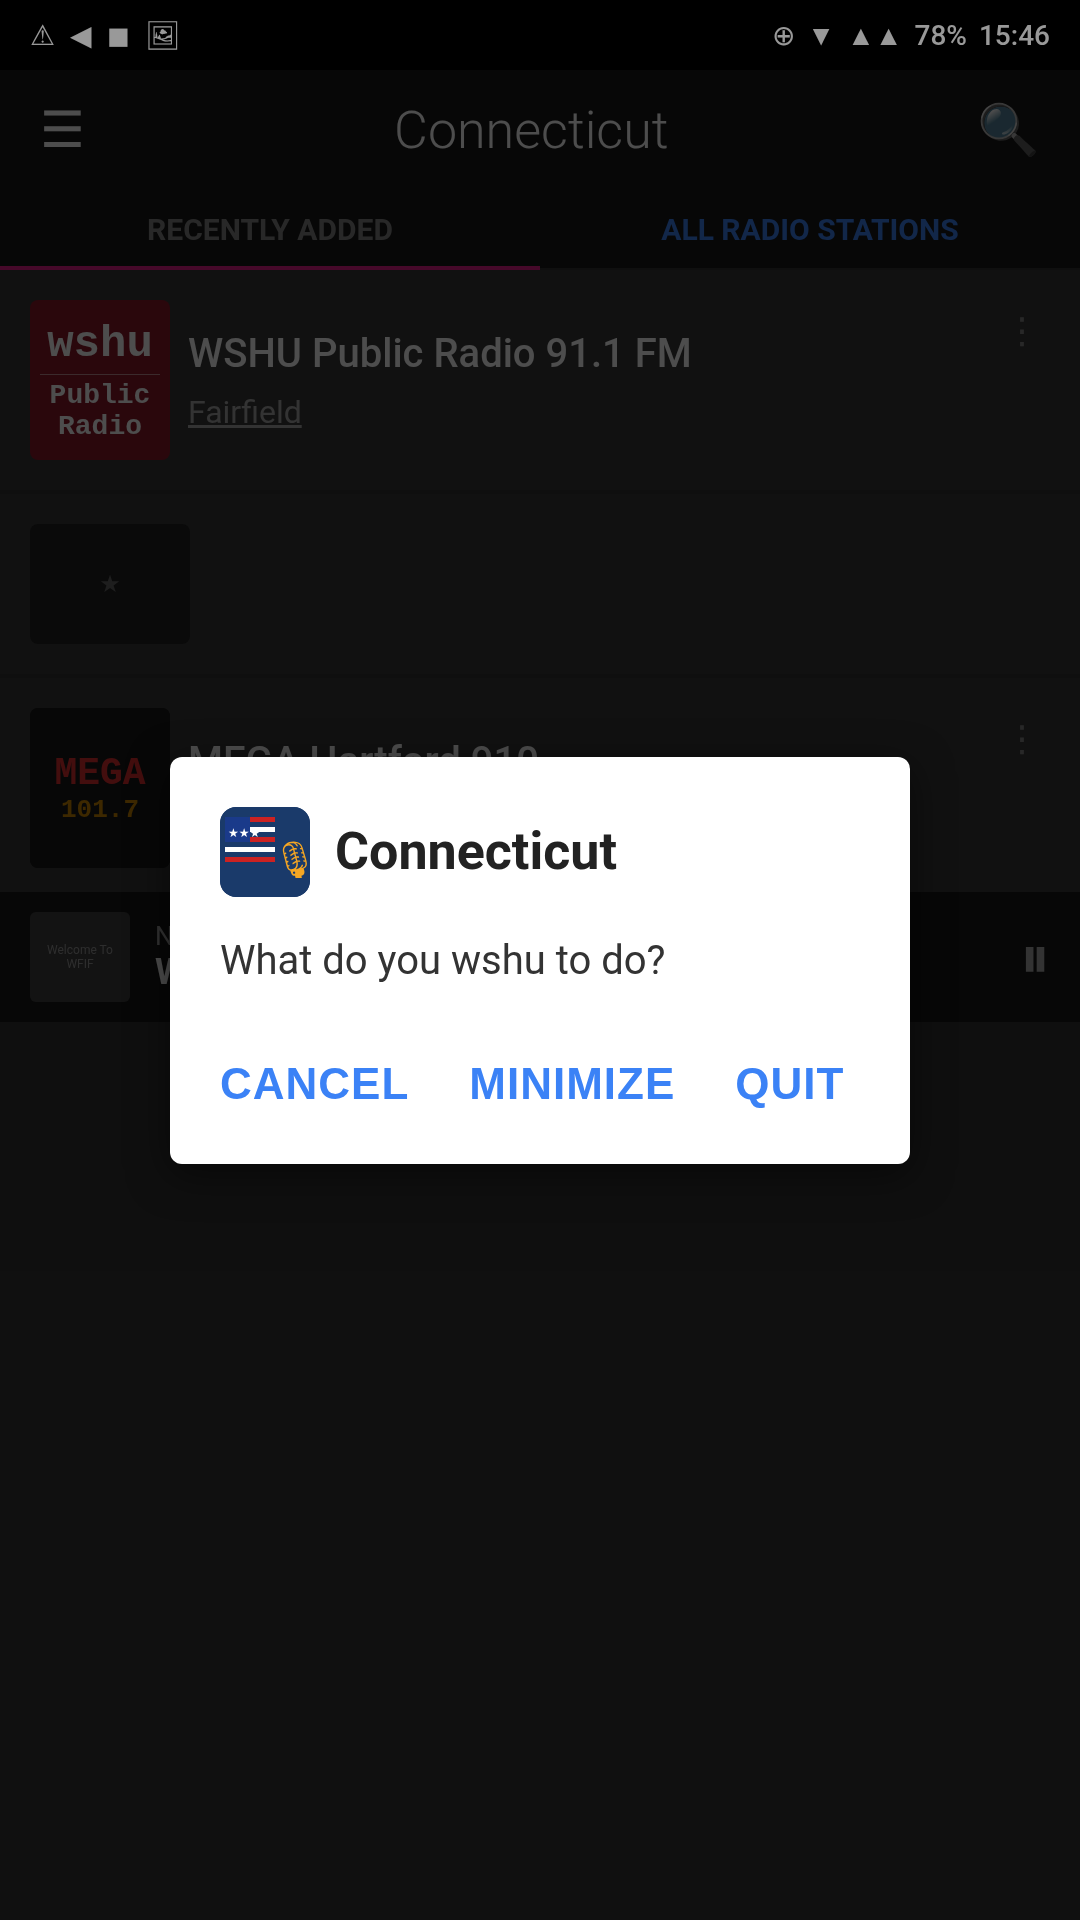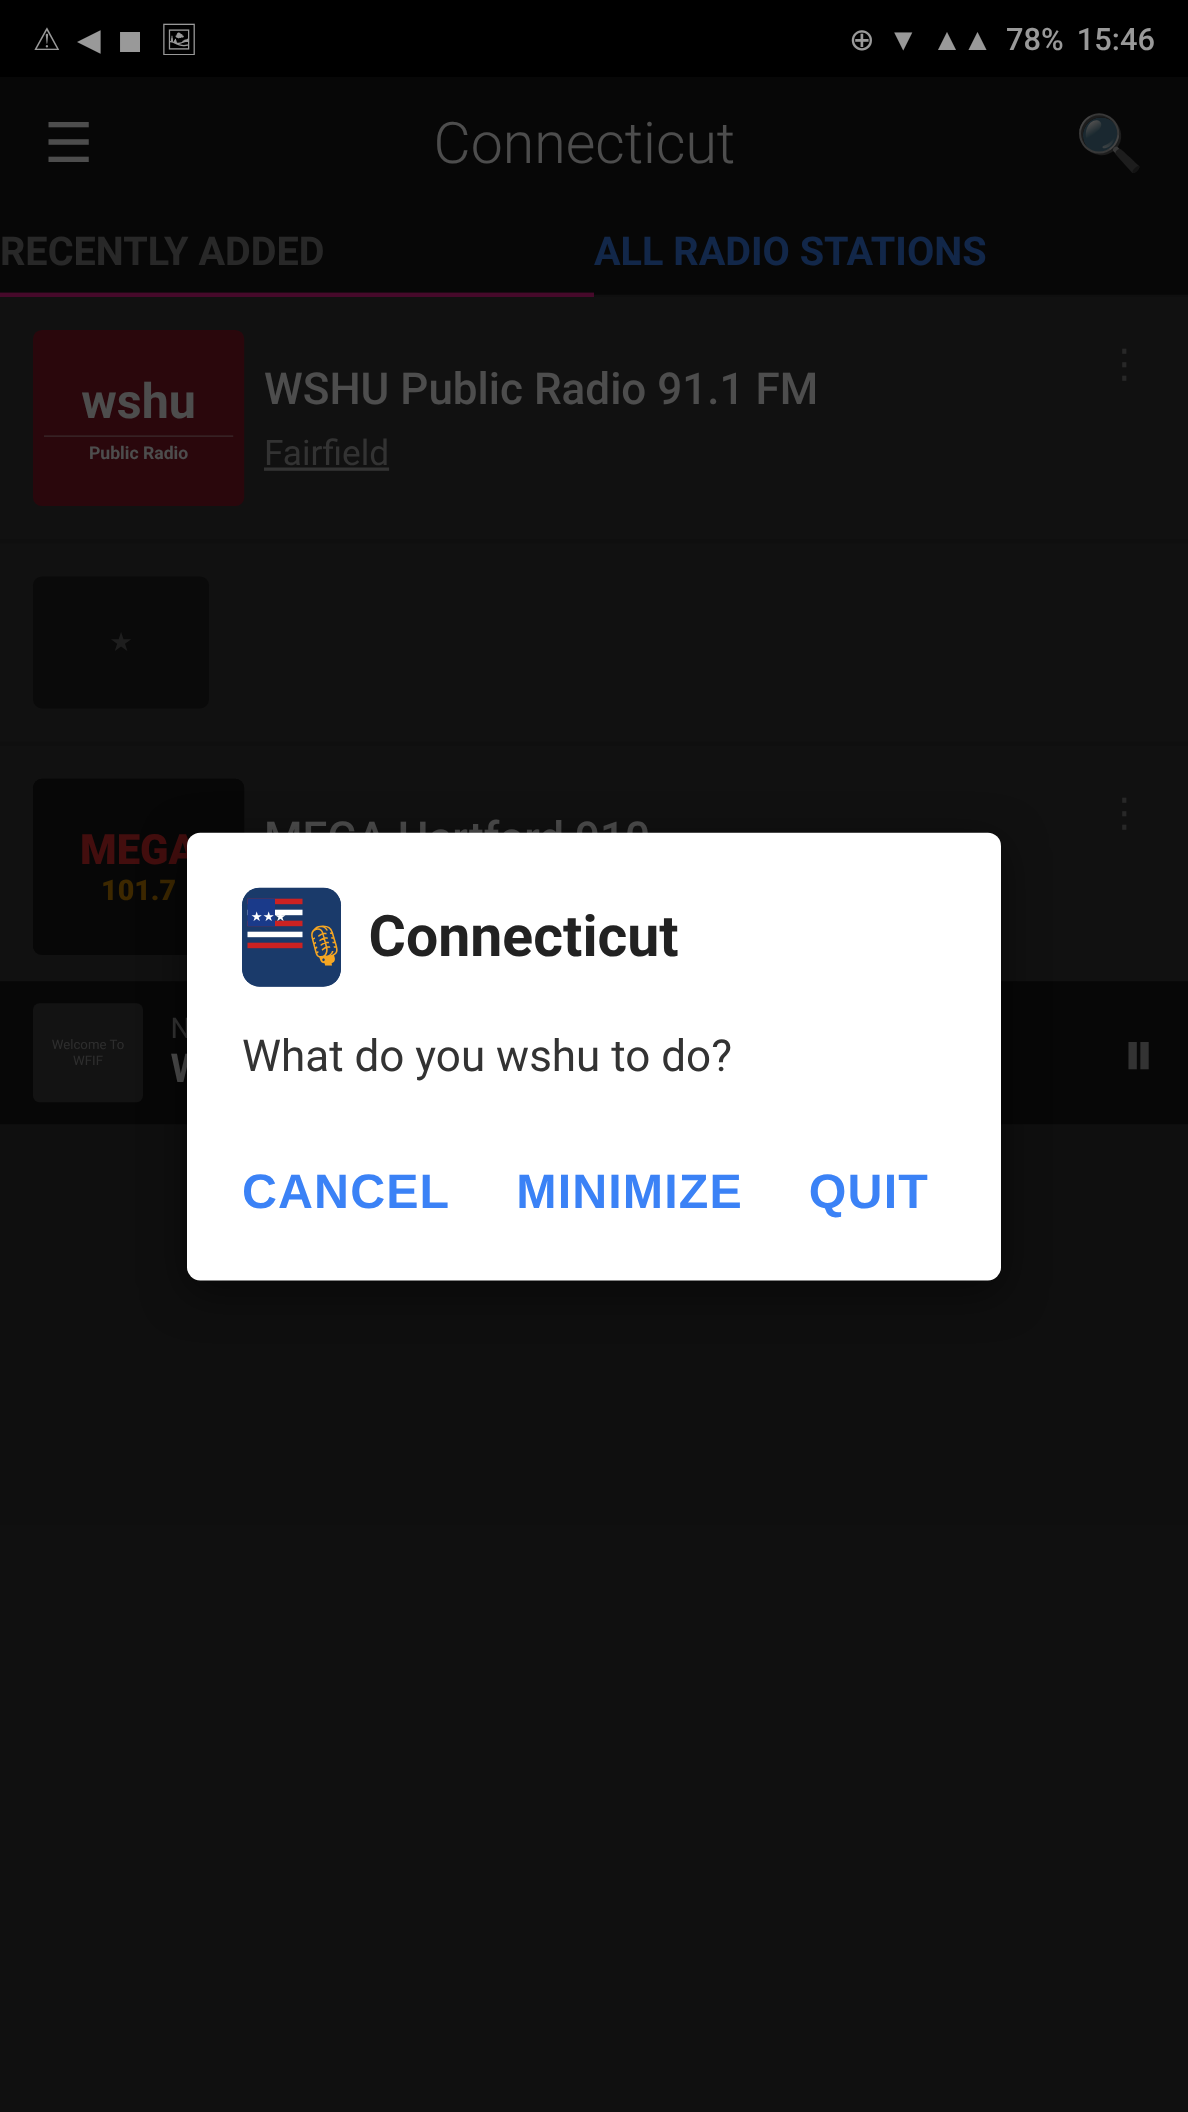--- a/index.html
+++ b/index.html
@@ -70,22 +70,22 @@
       height: 80px;
       background: #1a1a1a;
       display: flex;
       border-bottom: 2px solid #333;
     }
 
     .tab {
       flex: 1;
       display: flex;
       align-items: center;
-      justify-content: flex-start;
-      font-size: 36px;
+      justify-content: center;
+      font-size: 30px;
       font-weight: 700;
       cursor: pointer;
       position: relative;
     }
 
     .tab.inactive {
       color: #888;
     }
 
     .tab.inactive::after {
@@ -107,47 +107,48 @@
       width: 100%;
       background: #3a3a3a;
       display: flex;
       align-items: center;
       padding: 30px 30px;
       margin-bottom: 4px;
       position: relative;
     }
 
     .station-logo {
-      width: 192px;
+      width: 140px;
       height: 160px;
       border-radius: 8px;
       flex-shrink: 0;
       display: flex;
       align-items: center;
       justify-content: center;
       overflow: hidden;
+      font-family: Liberation Mono, monospace;
     }
 
     .wshu-logo {
       background: #8b1a2a;
       color: white;
       flex-direction: column;
       font-size: 40px;
       font-weight: bold;
       text-align: center;
       padding: 10px;
     }
 
     .wshu-logo .wshu-text {
       font-size: 44px;
       font-weight: bold;
     }
 
     .wshu-logo .public-radio-text {
-      font-size: 16px;
+      font-size: 28px;
       margin-top: 5px;
       border-top: 1px solid rgba(255,255,255,0.5);
       padding-top: 5px;
       width: 100%;
       text-align: center;
     }
 
     .station-info {
       flex: 1;
       padding-left: 18px;

